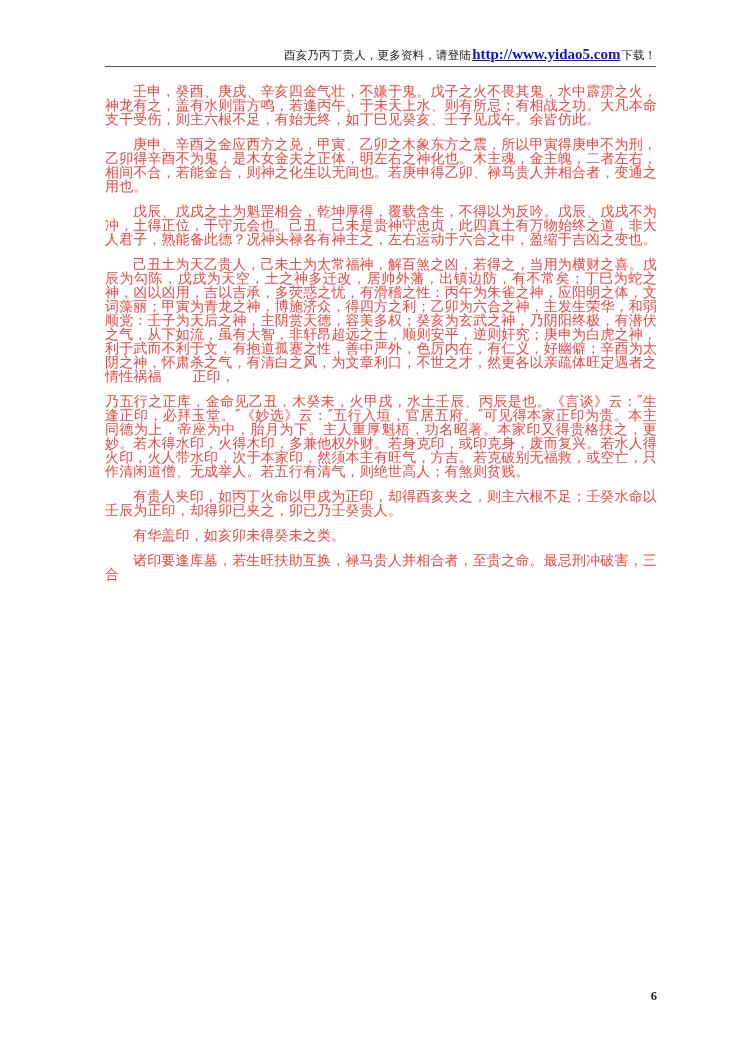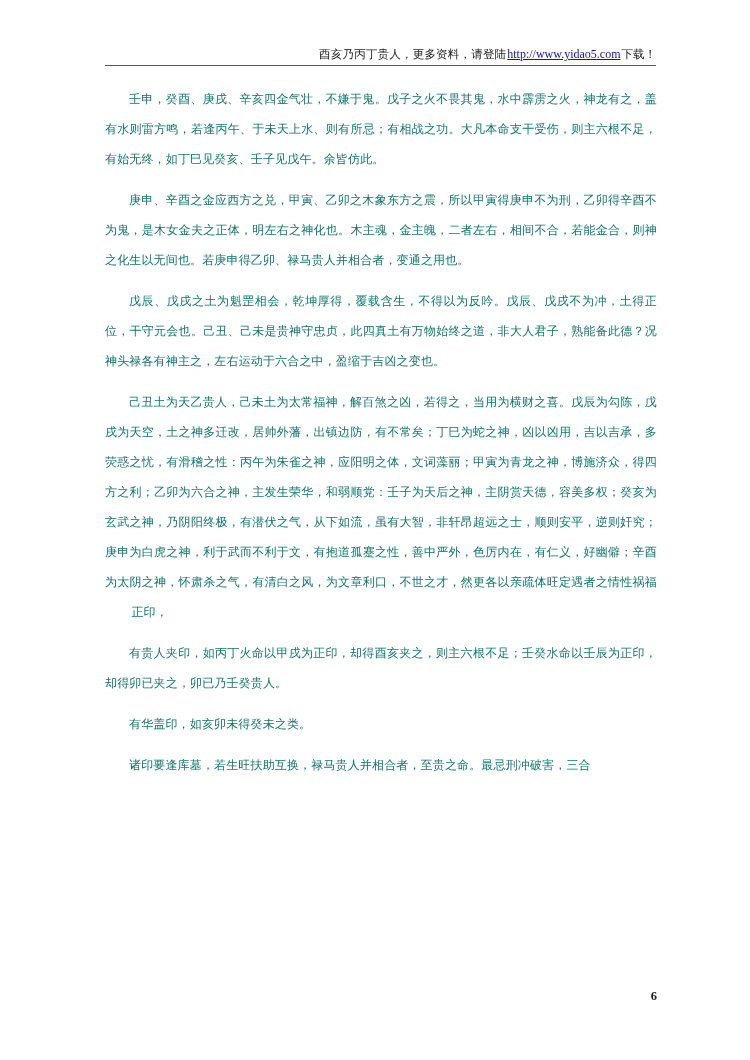--- a/index.html
+++ b/index.html
@@ -33,41 +33,41 @@
     font-family: "DejaVu Serif", "Liberation Serif", serif;
     padding-bottom: 3px;
   }
   .header-line .lead {
     letter-spacing: 0.2px;
   }
   .header-link {
     color: #1111cc;
     text-decoration: underline;
     font-family: "Liberation Serif", "DejaVu Serif", serif;
-    font-weight: 400;
-    font-size: 12px;
+    font-weight: 700;
+    font-size: 15px;
     padding: 0 1px;
   }
   .header-rule {
     border: 0;
     border-top: 1.6px solid #555555;
     margin: 0;
     width: 551px;
   }
   .content {
     position: absolute;
     left: 105px;
     top: 84px;
     width: 552px;
   }
   p.para {
     margin: 0 0 11px 0;
-    font-size: 12px;
-    line-height: 30px;
-    color: #0f766e;
+    font-size: 14px;
+    line-height: 14px;
+    color: #ef4444;
     text-align: justify;
     text-justify: inter-character;
     text-indent: 2em;
     letter-spacing: 0.15px;
     font-family: "DejaVu Serif", "Liberation Serif", serif;
   }
   p.para.tight {
   }
   p.para.lastline {
     margin-bottom: 0;
@@ -102,20 +102,21 @@
 
     <p class="para">壬申，癸酉、庚戌、辛亥四金气壮，不嫌于鬼。戊子之火不畏其鬼，水中霹雳之火，神龙有之，盖有水则雷方鸣，若逢丙午、于未天上水、则有所忌；有相战之功。大凡本命支干受伤，则主六根不足，有始无终，如丁巳见癸亥、壬子见戊午。余皆仿此。</p>
 
 
     <p class="para">庚申、辛酉之金应西方之兑，甲寅、乙卯之木象东方之震，所以甲寅得庚申不为刑，乙卯得辛酉不为鬼，是木女金夫之正体，明左右之神化也。木主魂，金主魄，二者左右，相间不合，若能金合，则神之化生以无间也。若庚申得乙卯、禄马贵人并相合者，变通之用也。</p>
 
     <p class="para">戊辰、戊戌之土为魁罡相会，乾坤厚得，覆载含生，不得以为反吟。戊辰、戊戌不为冲，土得正位，干守元会也。己丑、己未是贵神守忠贞，此四真土有万物始终之道，非大人君子，熟能备此德？况神头禄各有神主之，左右运动于六合之中，盈缩于吉凶之变也。</p>
 
     <p class="para tight"><span>己丑土为天乙贵人，己未土为太常福神，解百煞之凶，若得之，当用为横财之喜。戊辰为勾陈，戊戌为天空，土之神多迁改，居帅外藩，出镇边防，有不常矣；丁巳为蛇之神，凶以凶用，吉以吉承，多荧惑之忧，有滑稽之性：丙午为朱雀之神，应阳明之体，文词藻丽；甲寅为青龙之神，博施济众，得四方之利；乙卯为六合之神，主发生荣华，和弱顺党：壬子为天后之神，主阴赏天德，容美多权；癸亥为玄武之神，乃阴阳终极，有潜伏之气，从下如流，虽有大智，非轩昂超远之士，顺则安平，逆则奸究；庚申为白虎之神，利于武而不利于文，有抱道孤蹇之性，善中严外，色厉内在，有仁义，好幽僻；辛酉为太阴之神，怀肃杀之气，有清白之风，为文章利口，不世之才，然更各以亲疏体旺定遇者之情性祸福</span><span class="spacer-inline"></span><span>正印，</span></p>
 
+    <p class="para" style="text-indent:0">乃五行之正库，金命见乙丑，木癸未，火甲戌，水土壬辰、丙辰是也。《言谈》云：″生逢正印，必拜玉堂。″《妙选》云：″五行入垣，官居五府。″可见得本家正印为贵。本主同德为上，帝座为中，胎月为下。主人重厚魁梧，功名昭著。本家印又得贵格扶之，更妙。若木得水印，火得木印，多兼他权外财。若身克印，或印克身，废而复兴。若水人得火印，火人带水印，次于本家印，然须本主有旺气，方吉。若克破别无福救，或空亡，只作清闲道僧、无成举人。若五行有清气，则绝世高人；有煞则贫贱。</p>
 
     <p class="para">有贵人夹印，如丙丁火命以甲戌为正印，却得酉亥夹之，则主六根不足；壬癸水命以壬辰为正印，却得卯已夹之，卯已乃壬癸贵人。</p>
 
     <p class="para">有华盖印，如亥卯未得癸未之类。</p>
 
 
     <p class="para lastline">诸印要逢库墓，若生旺扶助互换，禄马贵人并相合者，至贵之命。最忌刑冲破害，三合</p>
 
   </div>
 

